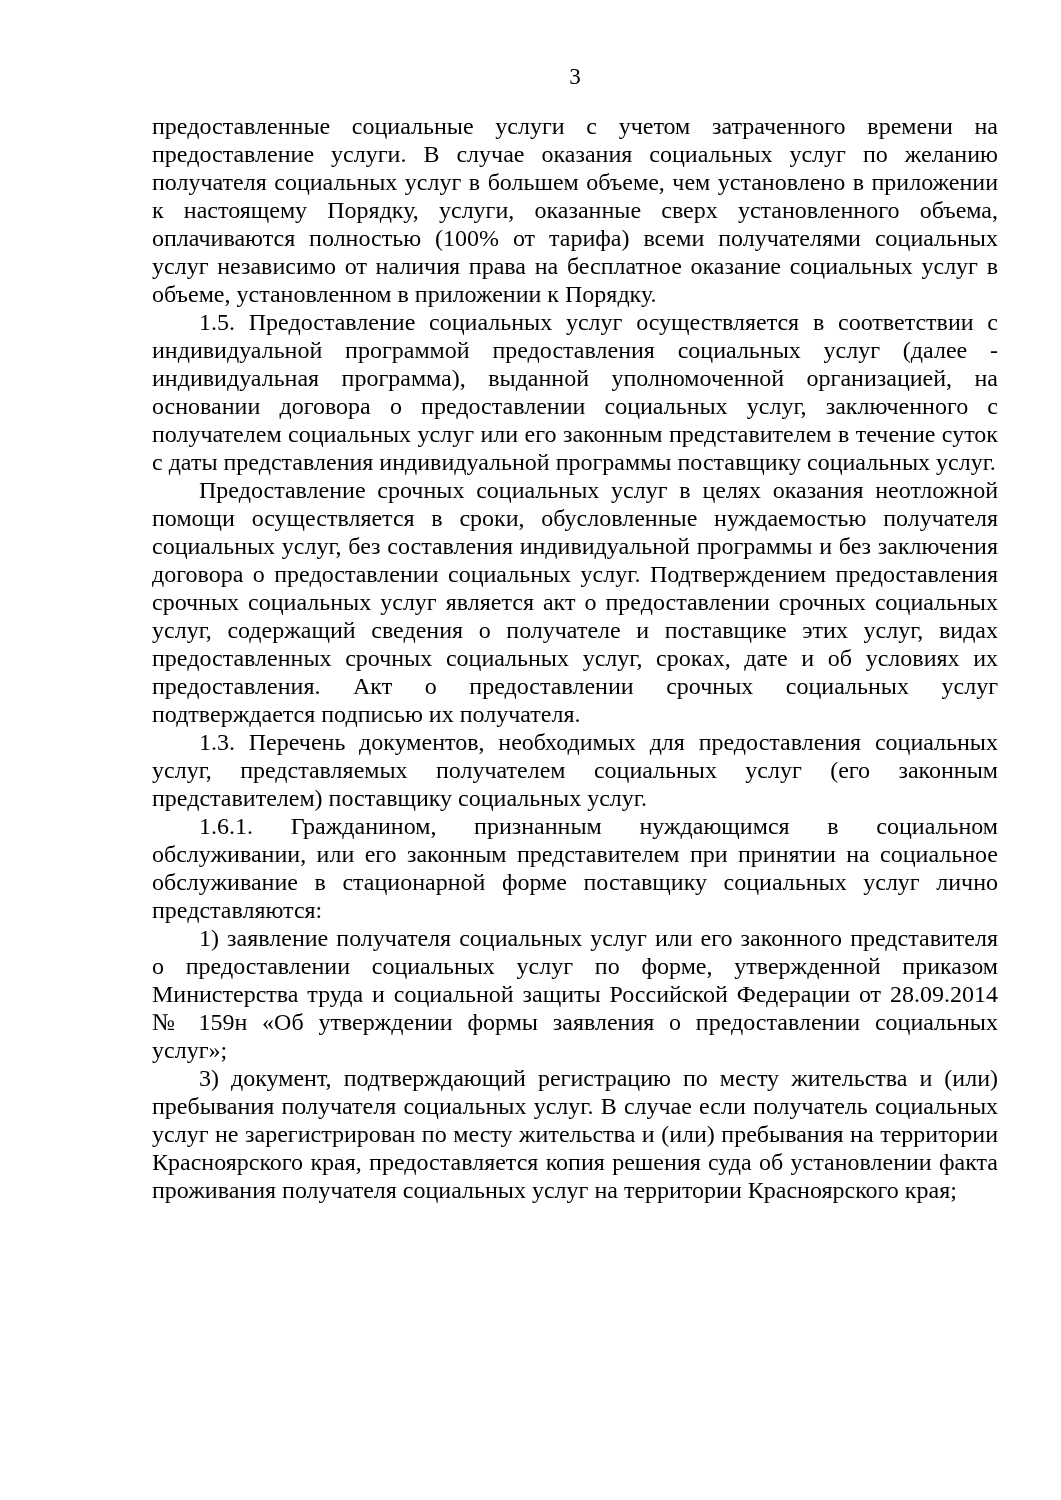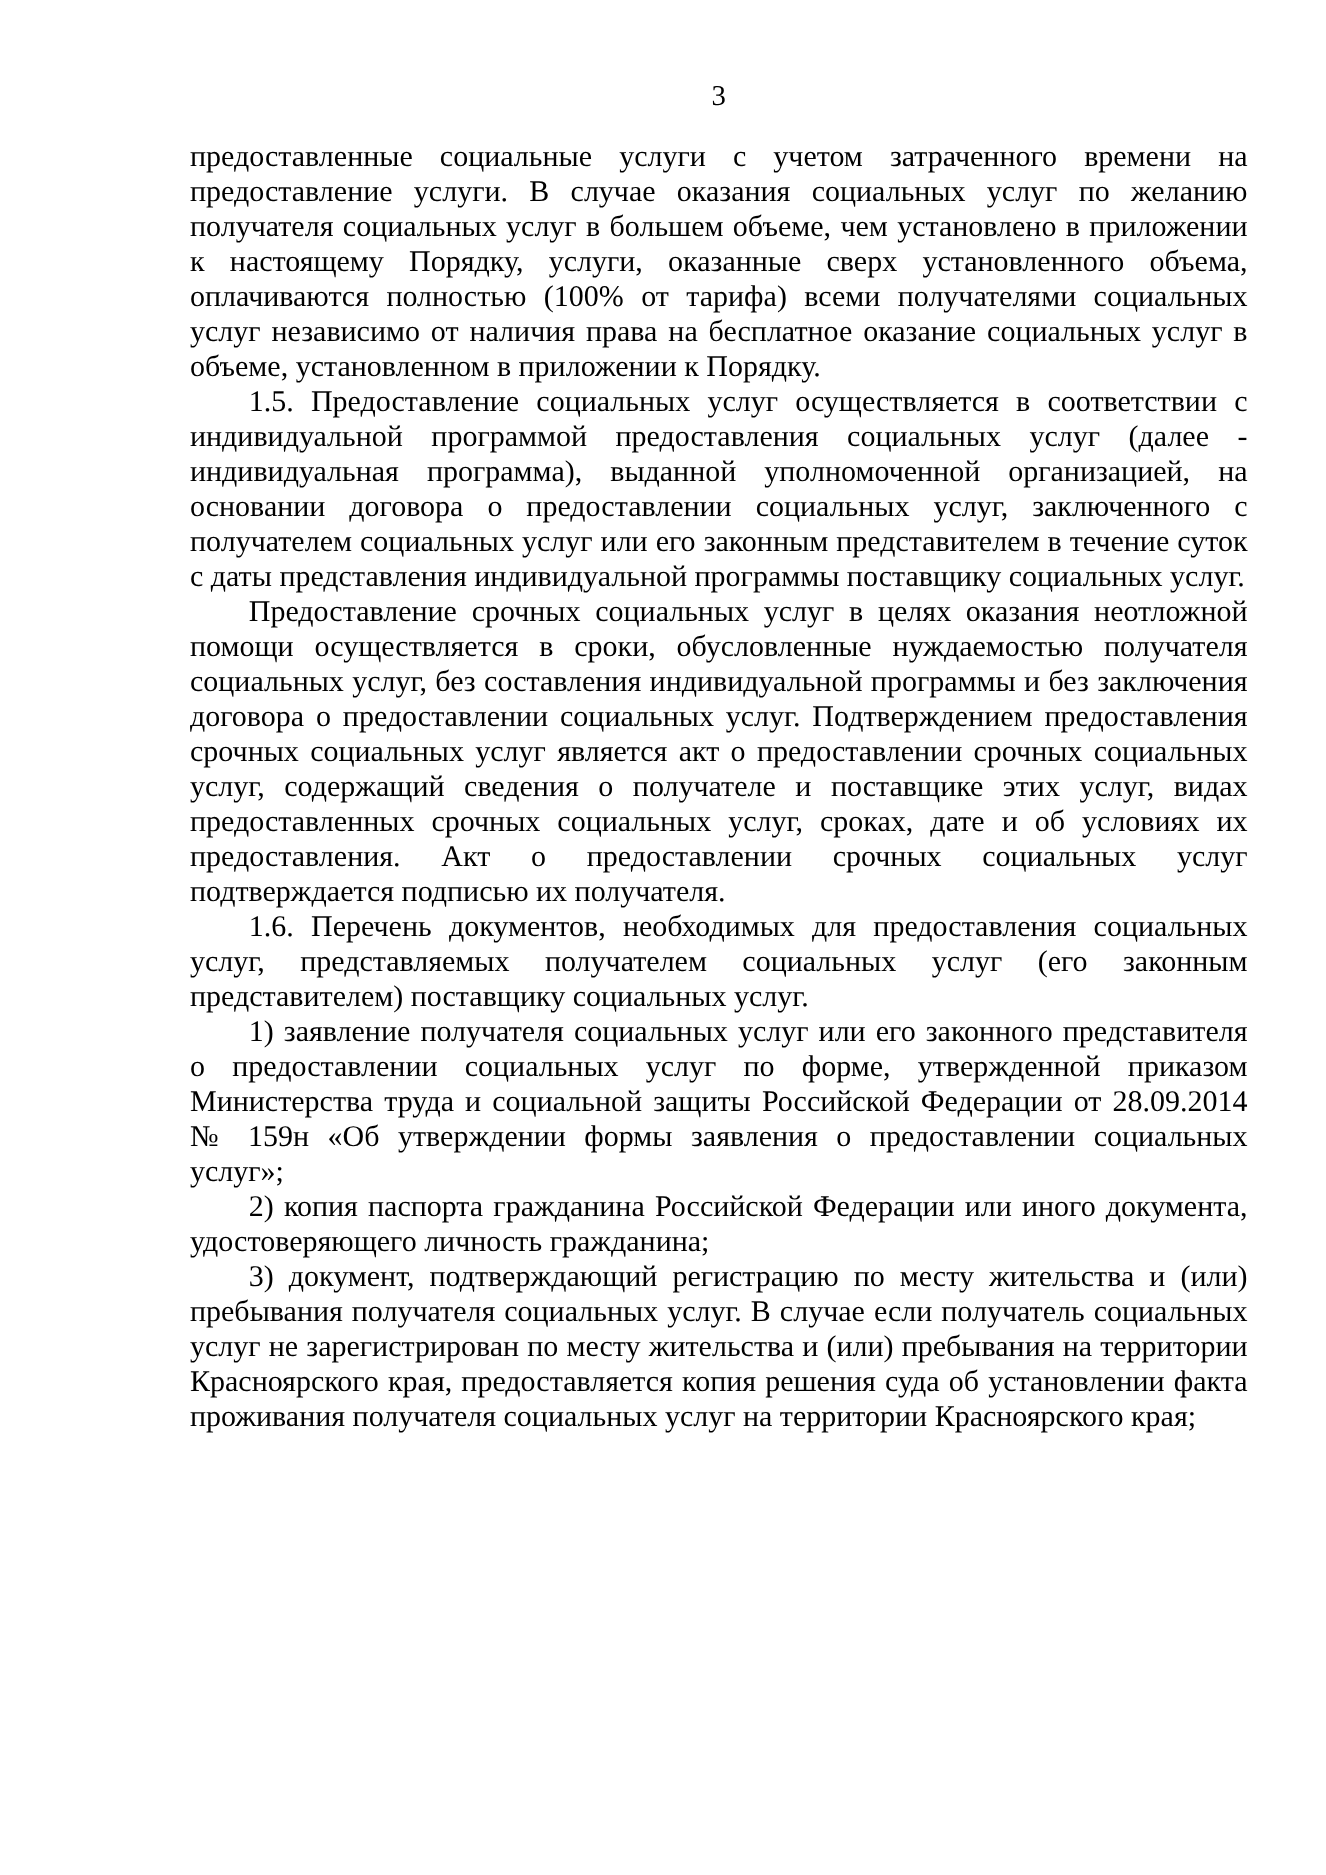--- a/index.html
+++ b/index.html
@@ -45,18 +45,18 @@
 </style>
 </head>
 <body>
 
 <div class="page">
   <div class="page-number">3</div>
   <div class="content">
       <p class="para">предоставленные социальные услуги с учетом затраченного времени на предоставление услуги. В случае оказания социальных услуг по желанию получателя социальных услуг в большем объеме, чем установлено в приложении к настоящему Порядку, услуги, оказанные сверх установленного объема, оплачиваются полностью (100% от тарифа) всеми получателями социальных услуг независимо от наличия права на бесплатное оказание социальных услуг в объеме, установленном в приложении к Порядку.</p>
       <p class="para indented">1.5. Предоставление социальных услуг осуществляется в соответствии с индивидуальной программой предоставления социальных услуг (далее - индивидуальная программа), выданной уполномоченной организацией, на основании договора о предоставлении социальных услуг, заключенного с получателем социальных услуг или его законным представителем в течение суток с даты представления индивидуальной программы поставщику социальных услуг.</p>
       <p class="para indented">Предоставление срочных социальных услуг в целях оказания неотложной помощи осуществляется в сроки, обусловленные нуждаемостью получателя социальных услуг, без составления индивидуальной программы и без заключения договора о предоставлении социальных услуг. Подтверждением предоставления срочных социальных услуг является акт о предоставлении срочных социальных услуг, содержащий сведения о получателе и поставщике этих услуг, видах предоставленных срочных социальных услуг, сроках, дате и об условиях их предоставления. Акт о предоставлении срочных социальных услуг подтверждается подписью их получателя.</p>
-      <p class="para indented">1.6. Перечень документов, необходимых для предоставления социальных услуг, представляемых получателем социальных услуг (его законным представителем) поставщику социальных услуг.</p>
+      <p class="para indented">1.3. Перечень документов, необходимых для предоставления социальных услуг, представляемых получателем социальных услуг (его законным представителем) поставщику социальных услуг.</p>
+      <p class="para indented">1.6.1. Гражданином, признанным нуждающимся в социальном обслуживании, или его законным представителем при принятии на социальное обслуживание в стационарной форме поставщику социальных услуг лично представляются:</p>
       <p class="para indented">1) заявление получателя социальных услуг или его законного представителя о предоставлении социальных услуг по форме, утвержденной приказом Министерства труда и социальной защиты Российской Федерации от 28.09.2014 № 159н «Об утверждении формы заявления о предоставлении социальных услуг»;</p>
-      <p class="para indented">2) копия паспорта гражданина Российской Федерации или иного документа, удостоверяющего личность гражданина;</p>
       <p class="para indented">3) документ, подтверждающий регистрацию по месту жительства и (или) пребывания получателя социальных услуг. В случае если получатель социальных услуг не зарегистрирован по месту жительства и (или) пребывания на территории Красноярского края, предоставляется копия решения суда об установлении факта проживания получателя социальных услуг на территории Красноярского края;</p>
     </div>
 </div>
 
 </body></html>

